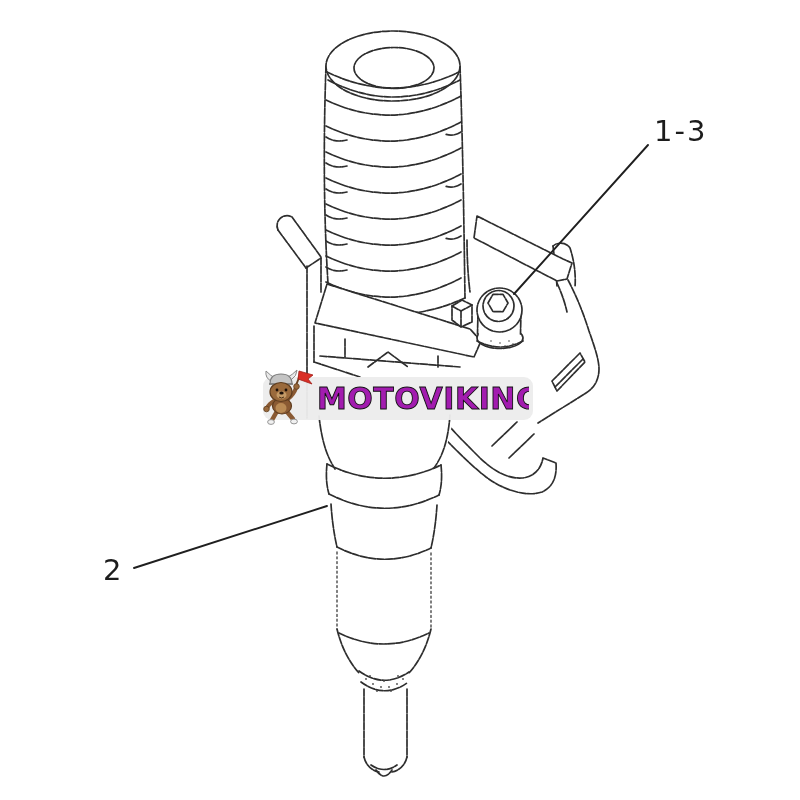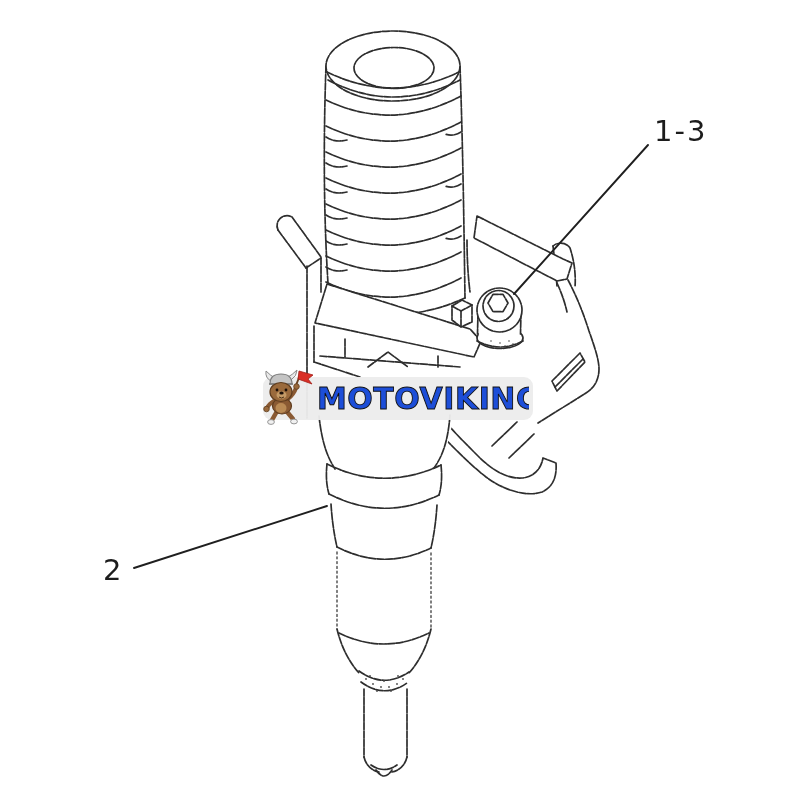--- a/index.html
+++ b/index.html
@@ -9,21 +9,21 @@
   .ln{fill:none;stroke:#2e2e2e;stroke-width:1.7;stroke-linecap:round;stroke-linejoin:round;stroke-dasharray:7 1.4;}
   .lnf{fill:#ffffff;stroke:#2e2e2e;stroke-width:1.7;stroke-linecap:round;stroke-linejoin:round;stroke-dasharray:7 1.4;}
   .wfill{fill:#ffffff;stroke:none;}
   .dot{fill:none;stroke:#3a3a3a;stroke-width:1.3;stroke-dasharray:2 2.8;stroke-linecap:round;}
   .leader{fill:none;stroke:#1f1f1f;stroke-width:1.9;stroke-linecap:round;}
   .callout{font-family:"DejaVu Sans","Liberation Sans",sans-serif;font-size:29px;fill:#1c1c1c;letter-spacing:2px;}
   .stip{fill:#4a4a4a;stroke:none;}
   .banner{position:absolute;left:263px;top:377px;width:270px;height:43px;background:rgba(236,236,236,0.96);
           border-radius:9px;z-index:5;}
   .banner-text{position:absolute;left:54px;top:0;width:212px;height:43px;line-height:44px;
-          font-weight:700;font-size:30px;letter-spacing:0.5px;color:#1d4ed8;
+          font-weight:700;font-size:30px;letter-spacing:0.5px;color:#a21caf;
           -webkit-text-stroke:0.9px #101010;white-space:nowrap;overflow:hidden;}
   .mascot{position:absolute;left:261px;top:368px;z-index:6;}
 </style>
 </head>
 <body>
 
 <div class="stage">
 
 <svg width="800" height="800" viewBox="0 0 800 800">
 

